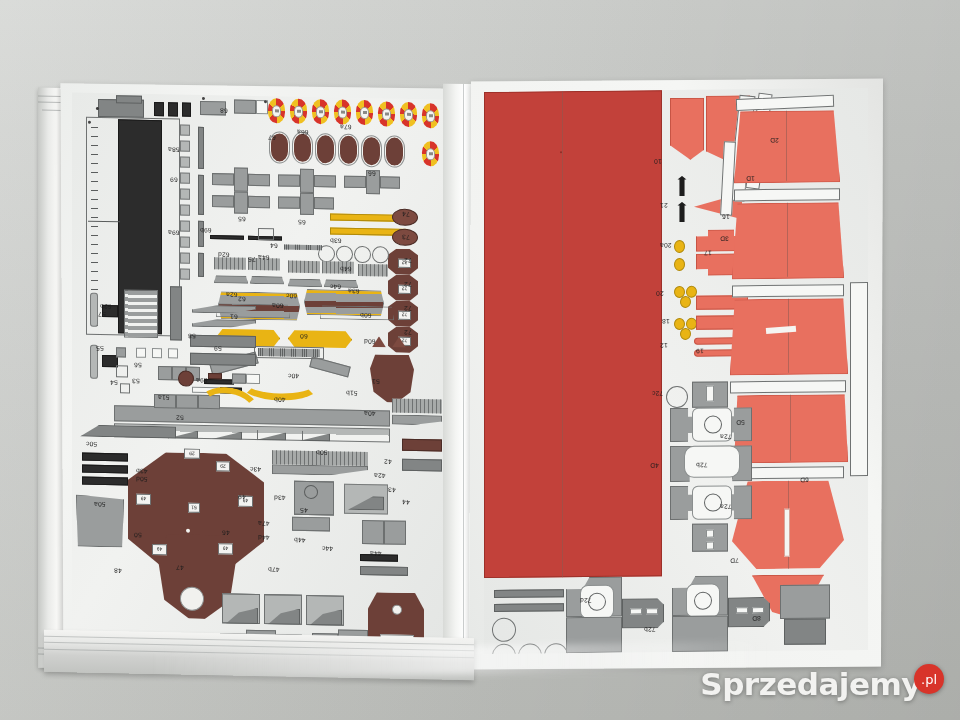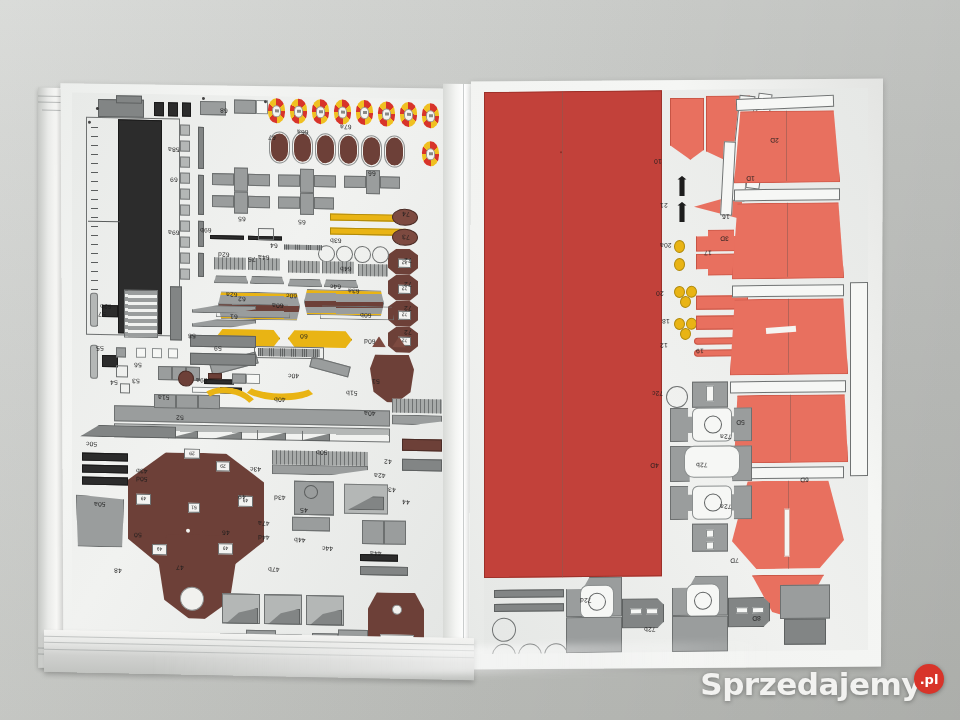--- a/index.html
+++ b/index.html
@@ -113,21 +113,21 @@
        border-radius:50%;}
 
   .stripe-v{position:absolute;width:1px;background:rgba(140,90,80,.55);}
 
   
   .wm{position:absolute;right:16px;bottom:20px;display:flex;align-items:flex-start;
       filter:drop-shadow(0 1px 2px rgba(0,0,0,.35));}
   .wm-text{font-size:31px;font-weight:bold;color:#f2f2f0;letter-spacing:-0.5px;
            font-family:"DejaVu Sans",sans-serif;line-height:1;}
   .wm-badge{margin-left:-7px;margin-top:-5px;width:30px;height:30px;border-radius:50%;
-            background:#d8342a;color:#fff;font-size:13px;font-weight:bold;
+            background:#d8342a;color:#fff;font-size:13px;font-weight:normal;
             display:flex;align-items:center;justify-content:center;
             font-family:"DejaVu Sans",sans-serif;}
   .shine{position:absolute;left:150px;top:646px;width:620px;height:28px;
          background:linear-gradient(90deg,rgba(255,255,255,0),rgba(255,255,255,.55),rgba(255,255,255,0));
          transform:rotate(-1deg);filter:blur(3px);}
 </style>
 </head>
 <body>
 
 <div id="stage">

